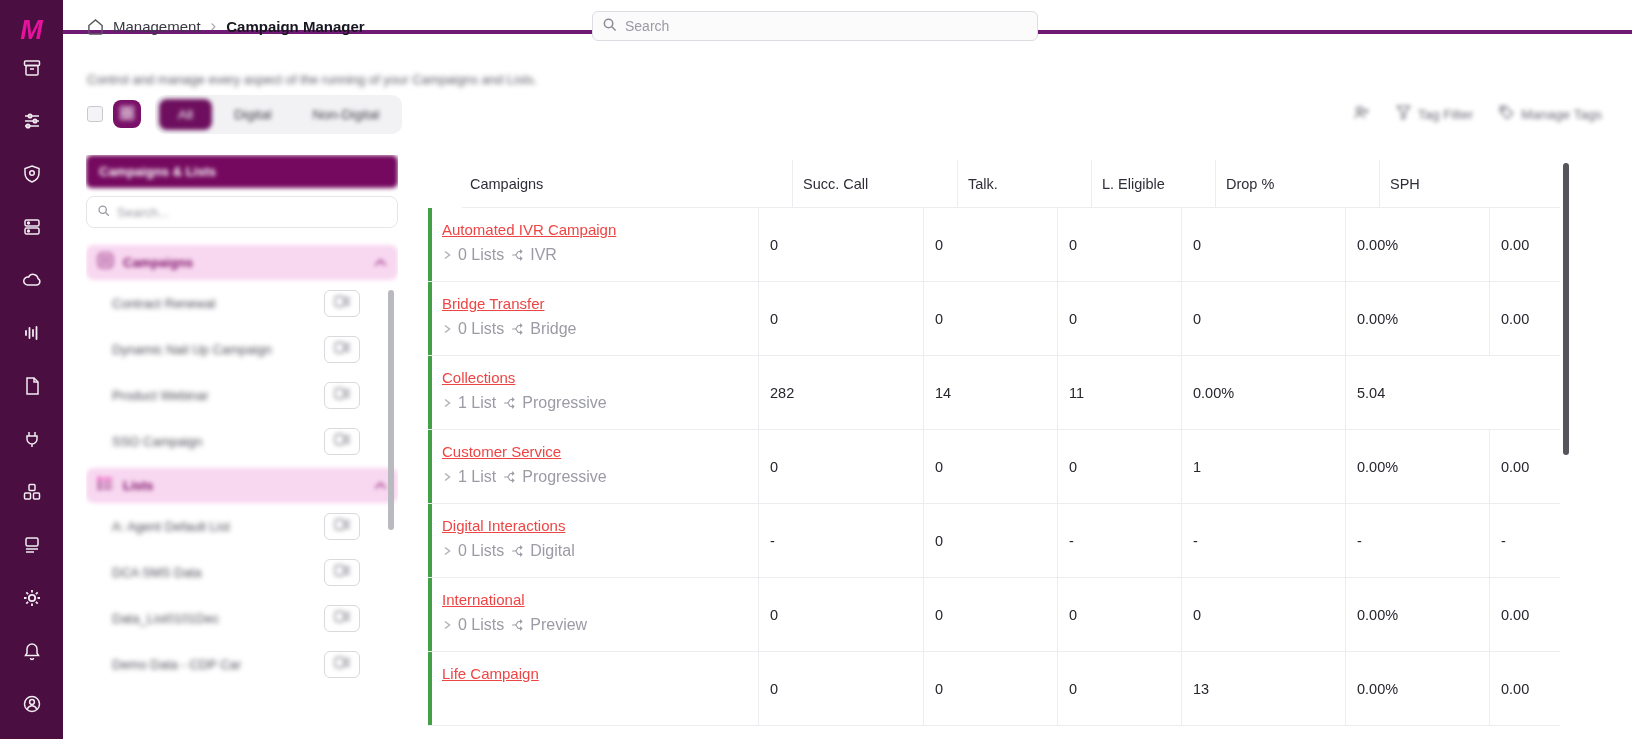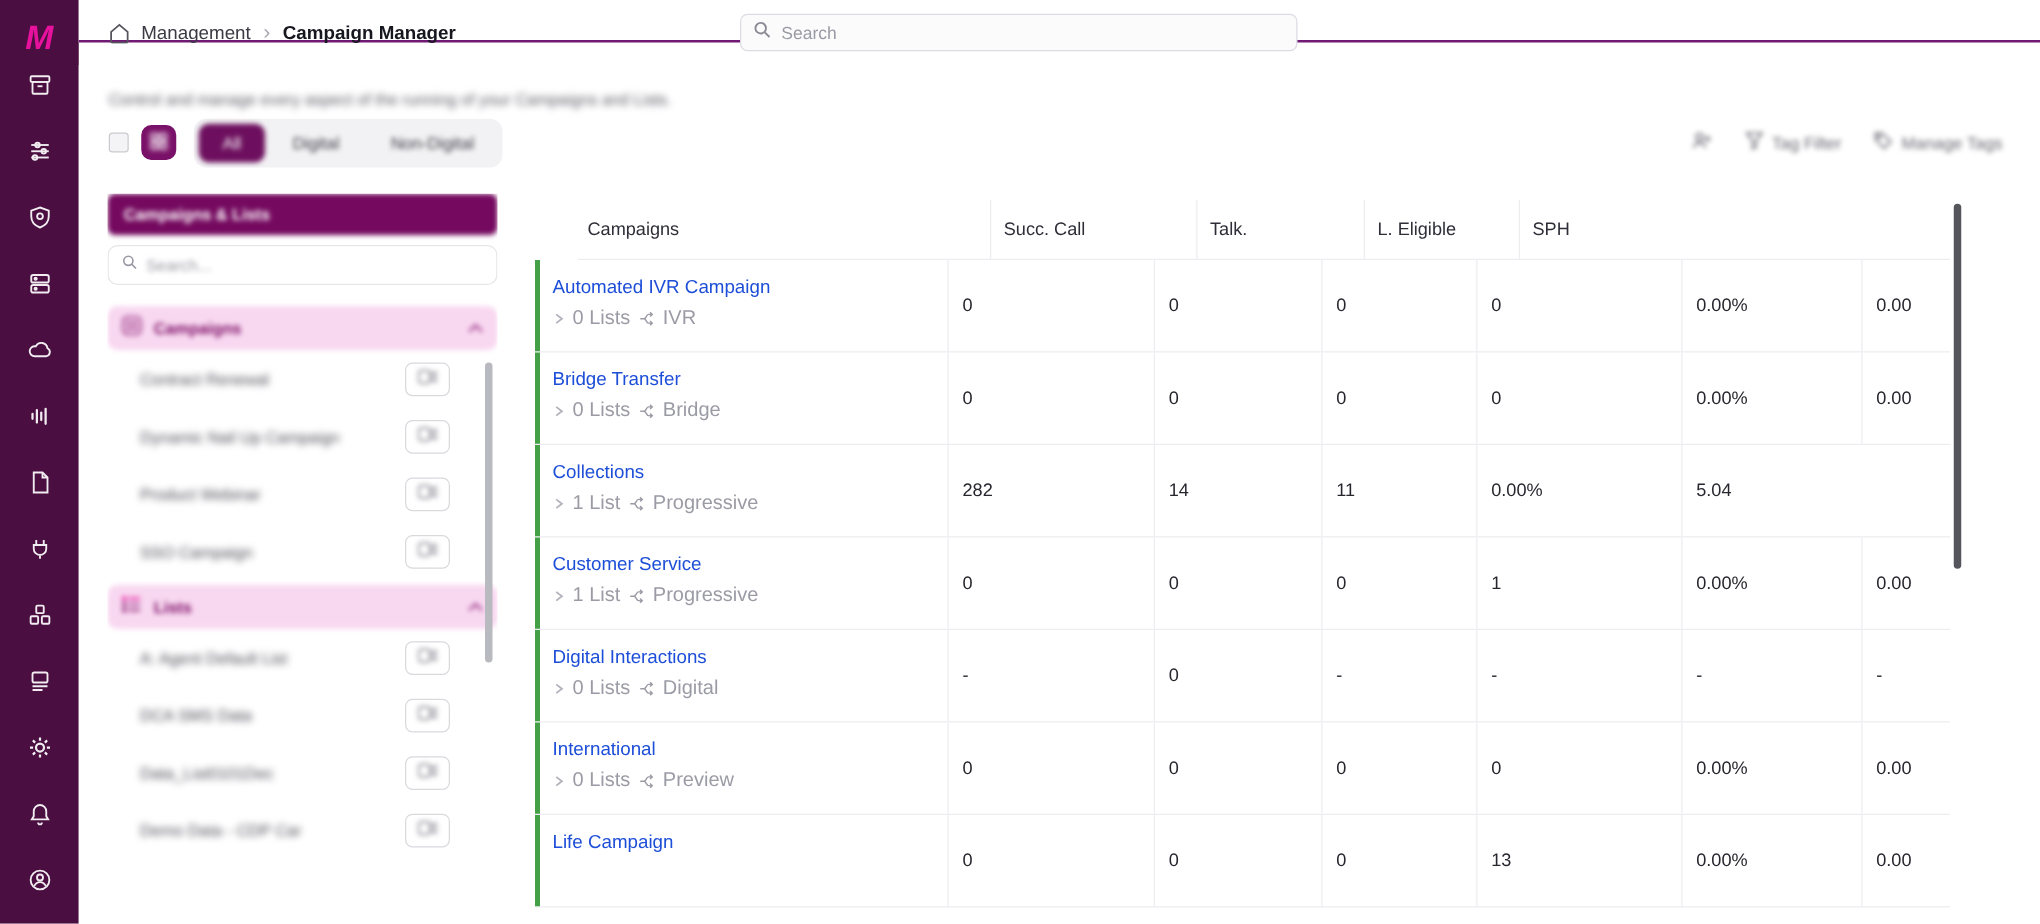--- a/index.html
+++ b/index.html
@@ -11,21 +11,21 @@
   .rail { position:absolute; left:0; top:0; bottom:0; width:63px; background:#4a0e41;
     display:flex; flex-direction:column; align-items:center; padding-top:10px; }
   .logo { color:#e6119c; font-size:27px; font-weight:bold; font-style:italic; height:40px;
     display:flex; align-items:center; }
   .rail-icons { display:flex; flex-direction:column; align-items:center; gap:33px; margin-top:8px; }
   .ric { width:20px; height:20px; opacity:.92; cursor:pointer; }
   .ric svg { display:block; }
 
   
   .topbar { position:absolute; left:63px; top:0; right:0; height:34px; background:#fff;
-    border-bottom:2px solid #701a75; }
+    border-bottom:4px solid #701a75; }
   .crumbs { position:absolute; left:24px; top:0; height:52px; display:flex; align-items:center; gap:9px; }
   .crumb-home { display:flex; align-items:center; }
   .crumb-section { font-size:15px; color:#3a3a44; }
   .crumb-sep { font-size:17px; color:#a8a8b0; margin:0 1px; }
   .crumb-page { font-size:15px; font-weight:bold; color:#17171f; }
   .topsearch { position:absolute; left:529px; top:11px; width:446px; height:30px;
     background:#fbfbfc; border:1px solid #dcdce2; border-radius:6px; display:flex; align-items:center; padding:0 9px; }
   .topsearch input { border:none; outline:none; background:transparent; font-size:14px; color:#737373;
     margin-left:8px; width:100%; font-family:"Liberation Sans", sans-serif; }
   .topsearch input::placeholder { color:#9a9aa4; }
@@ -73,21 +73,21 @@
   .table { position:absolute; left:365px; top:108px; width:1132px; }
   .grid { display:grid; grid-template-columns:330px 165px 134px 124px 164px 144px 1fr; }
   .thead { height:48px; border-bottom:1px solid #ededf1;margin-left:34px; }
   .th { display:flex; align-items:center; padding-left:10px; font-size:14.5px; font-weight:500; color:#2e2e38; }
   .th.c0 { padding-left:8px; }
   .th:not(.c0), .td:not(.c0) { border-left:1px solid #ededf1; }
   .trow { height:74px; border-bottom:1px solid #ededf1; position:relative; }
   .trow::before { content:""; position:absolute; left:0; top:0; bottom:0; width:4px; background:#43a047; }
   .td { display:flex; align-items:center; padding-left:11px; font-size:14.5px; color:#26262e; }
   .td.c0 { flex-direction:column; align-items:flex-start; justify-content:flex-start; padding:13px 10px 0 14px; }
-  .row-name { font-size:15px; color:#1d4ed8; }
+  .row-name { font-size:15px; color:#ef4444;text-decoration:underline; }
   .row-meta { display:flex; align-items:center; gap:6px; margin-top:8px; color:#9b9ba5; font-size:16px; }
   .row-meta .mi { display:flex; align-items:center; }
   .main-scroll { position:absolute; right:63px; top:111px; width:6px; height:292px; background:#55555c; border-radius:3px; }
 </style>
 </head>
 <body>
 
 <div class="app">
 
   <aside class="rail">
@@ -368,20 +368,21 @@
 
       <div class="panel-scroll"></div>
     </section>
 
     <section class="table">
       <div class="grid thead">
         <div class="th c0">Campaigns</div>
         <div class="th">Succ. Call</div>
         <div class="th">Talk.</div>
         <div class="th">L. Eligible</div>
+        <div class="th">Drop %</div>
         <div class="th">SPH</div>
       </div>
 
       <div class="grid trow">
         <div class="td c0">
           <span class="row-name">Automated IVR Campaign</span>
           <span class="row-meta">
               <span class="mi">
                 <svg width="10" height="10" viewBox="0 0 10 10" fill="none" stroke="#b3b3bc" stroke-width="1.5">
                   <polyline points="3,1.5 7.5,5 3,8.5"></polyline>

